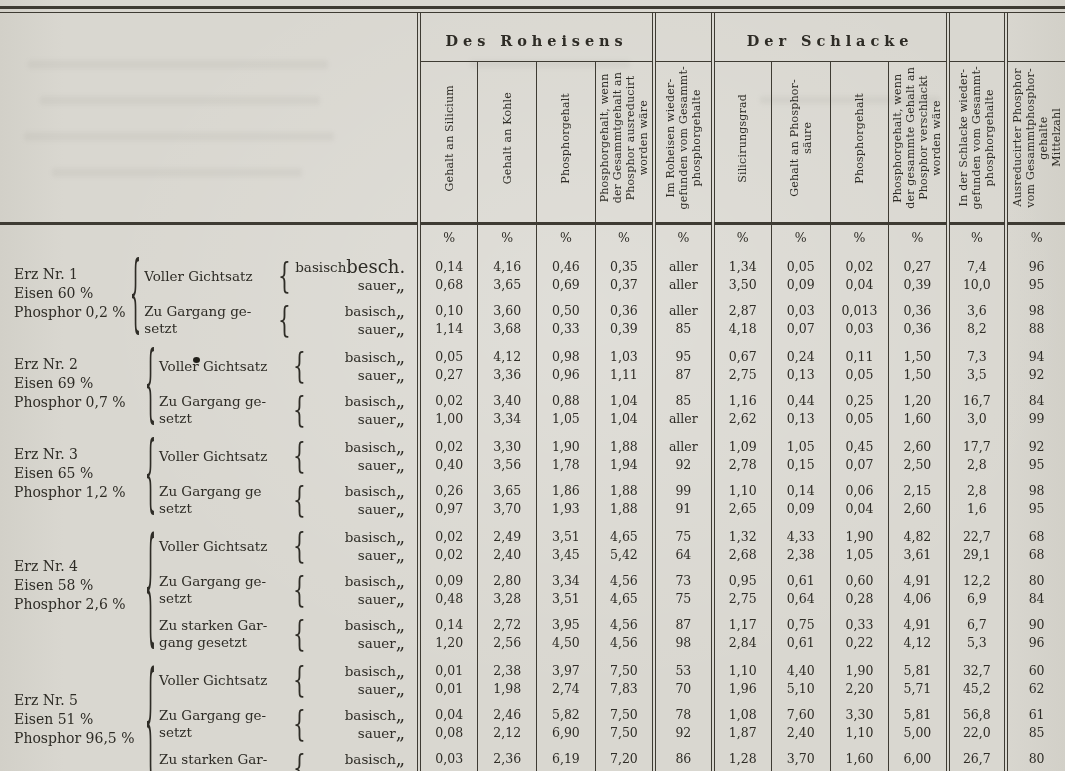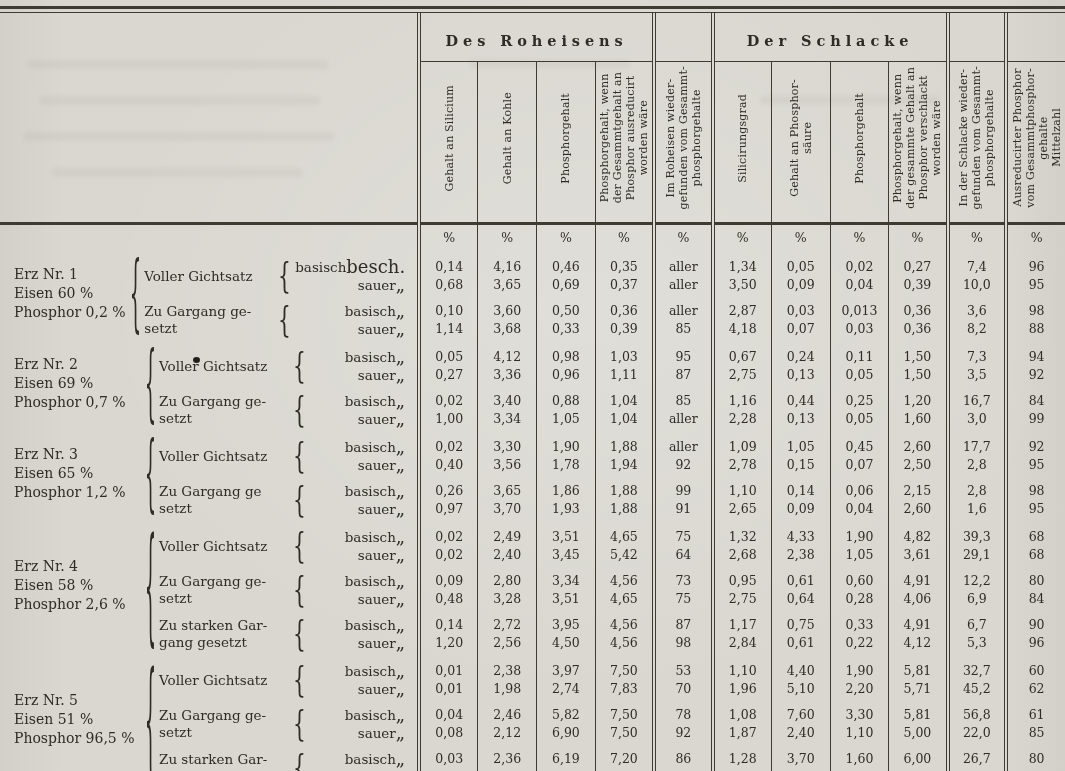--- a/index.html
+++ b/index.html
@@ -364,21 +364,21 @@
         <td class="data bl-s">1,20</td>
         <td class="data bl-d">16,7</td>
         <td class="data bl-d">84</td>
       </tr>
       <tr class="row-cont">
         <td class="data bl-d">1,00</td>
         <td class="data bl-s">3,34</td>
         <td class="data bl-s">1,05</td>
         <td class="data bl-s">1,04</td>
         <td class="data bl-d">aller</td>
-        <td class="data bl-d">2,28</td>
+        <td class="data bl-d">2,62</td>
         <td class="data bl-s">0,13</td>
         <td class="data bl-s">0,05</td>
         <td class="data bl-s">1,60</td>
         <td class="data bl-d">3,0</td>
         <td class="data bl-d">99</td>
       </tr>
       <tr class="group-start">
         <td class="stub g2" rowspan="4">
           <div class="group-flex">
             <div class="ore">Erz Nr. 3
@@ -540,21 +540,21 @@
         </td>
         <td class="data bl-d">0,02</td>
         <td class="data bl-s">2,49</td>
         <td class="data bl-s">3,51</td>
         <td class="data bl-s">4,65</td>
         <td class="data bl-d">75</td>
         <td class="data bl-d">1,32</td>
         <td class="data bl-s">4,33</td>
         <td class="data bl-s">1,90</td>
         <td class="data bl-s">4,82</td>
-        <td class="data bl-d">39,3</td>
+        <td class="data bl-d">22,7</td>
         <td class="data bl-d">68</td>
       </tr>
       <tr class="row-cont">
         <td class="data bl-d">0,02</td>
         <td class="data bl-s">2,40</td>
         <td class="data bl-s">3,45</td>
         <td class="data bl-s">5,42</td>
         <td class="data bl-d">64</td>
         <td class="data bl-d">2,68</td>
         <td class="data bl-s">2,38</td>

